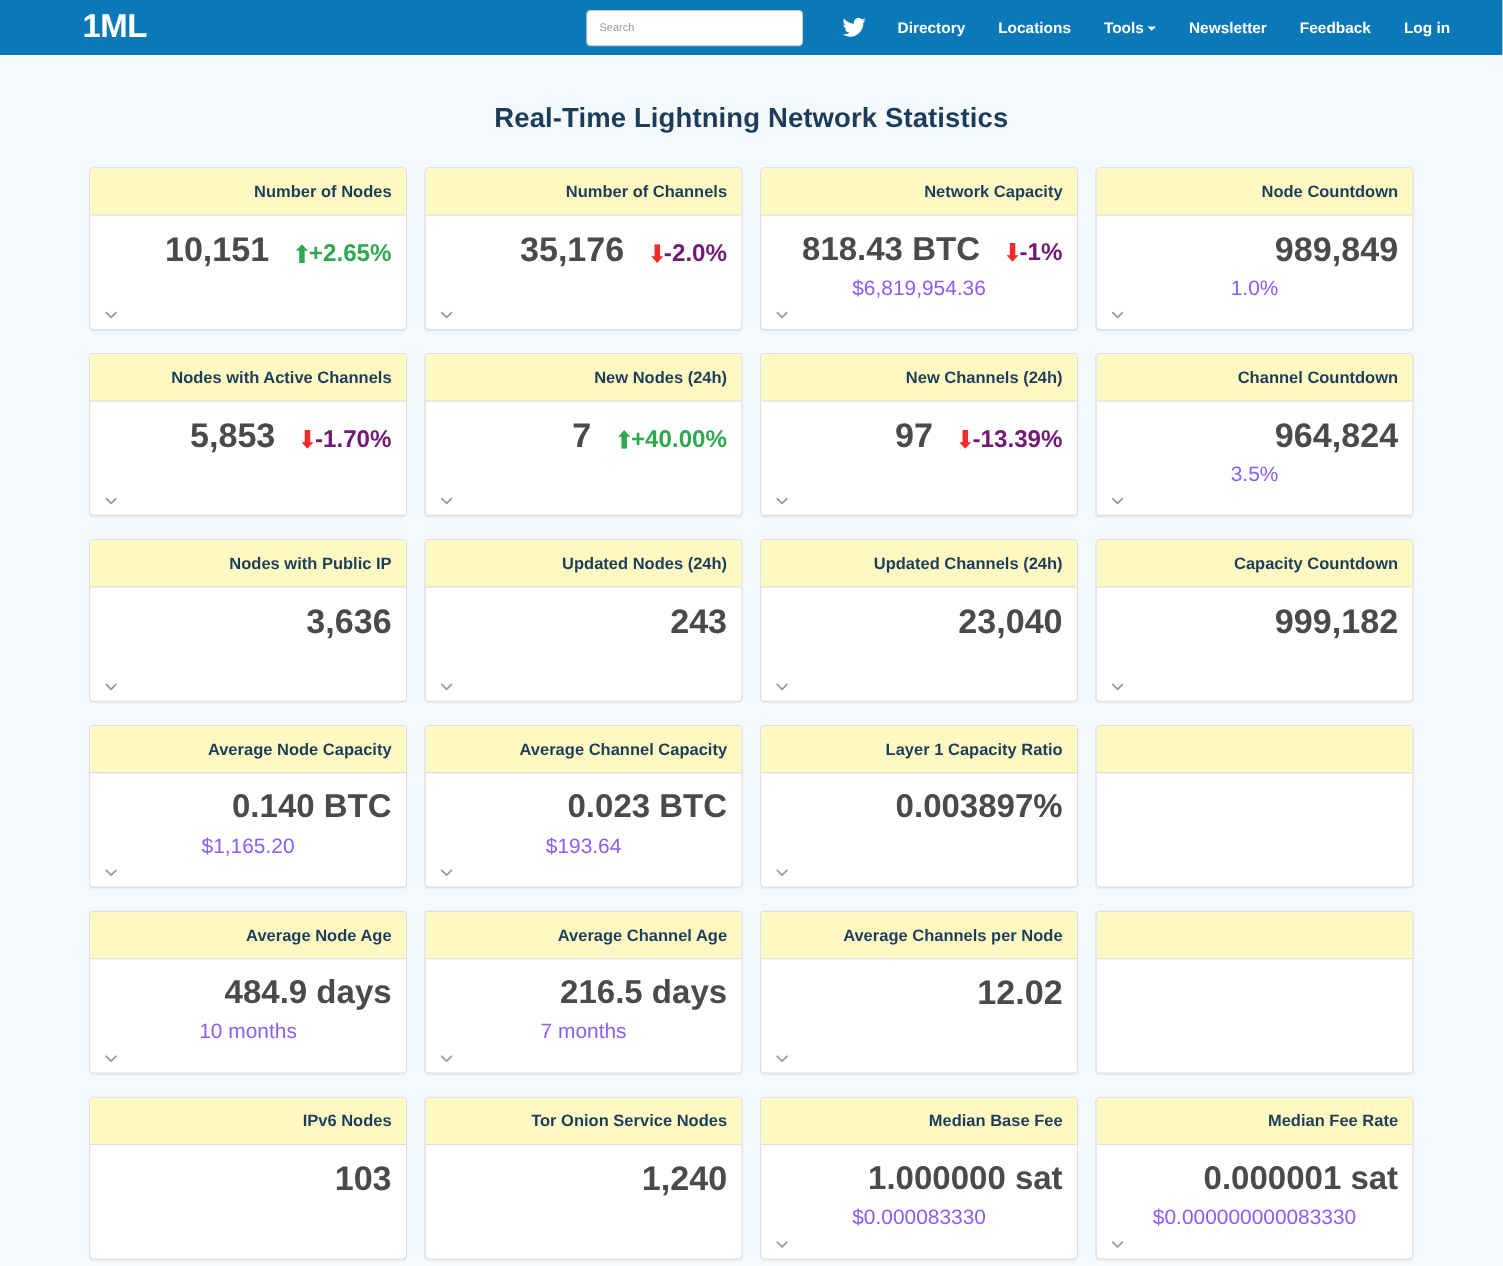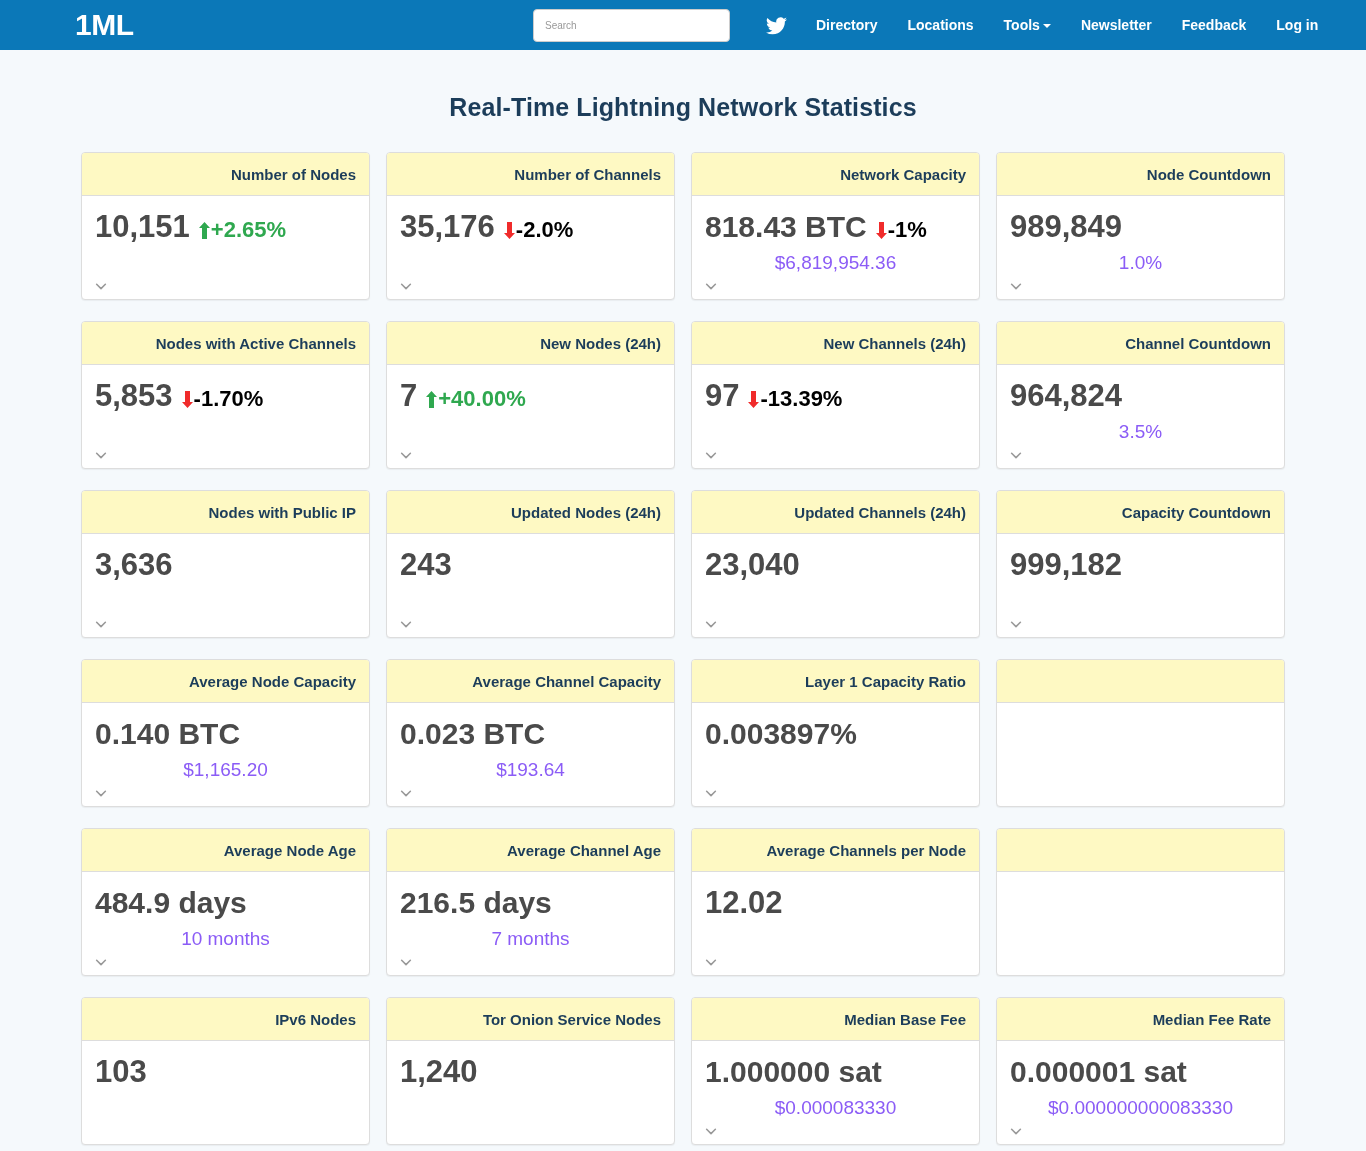--- a/index.html
+++ b/index.html
@@ -129,40 +129,40 @@
     white-space: nowrap;
   }
   .panel-body {
     height: 103px;
     padding: 9px 13px 0 13px;
     position: relative;
   }
   .stat-row {
     display: flex;
     align-items: baseline;
-    justify-content: flex-start;
-    gap: 9px;
+    justify-content: flex-end;
+    gap: 24px;
     height: 44px;
   }
   .stat-value {
     font-size: 30px;
     font-weight: bold;
     color: #4a4a4a;
     line-height: 44px;
     white-space: nowrap;
   }
   .stat-value.big { font-size: 31px; }
   .delta {
     font-size: 22px;
     font-weight: bold;
     white-space: nowrap;
     line-height: 44px;
   }
   .delta.up { color: #2fa84f; }
-  .delta.down { color: #000000; }
+  .delta.down { color: #701a75; }
   .arrow {
     display: inline-block;
     position: relative;
     width: 11px;
     height: 17px;
     vertical-align: -2px;
     margin-right: 1px;
   }
   .arrow svg { position: absolute; left: 0; top: 0; }
 

